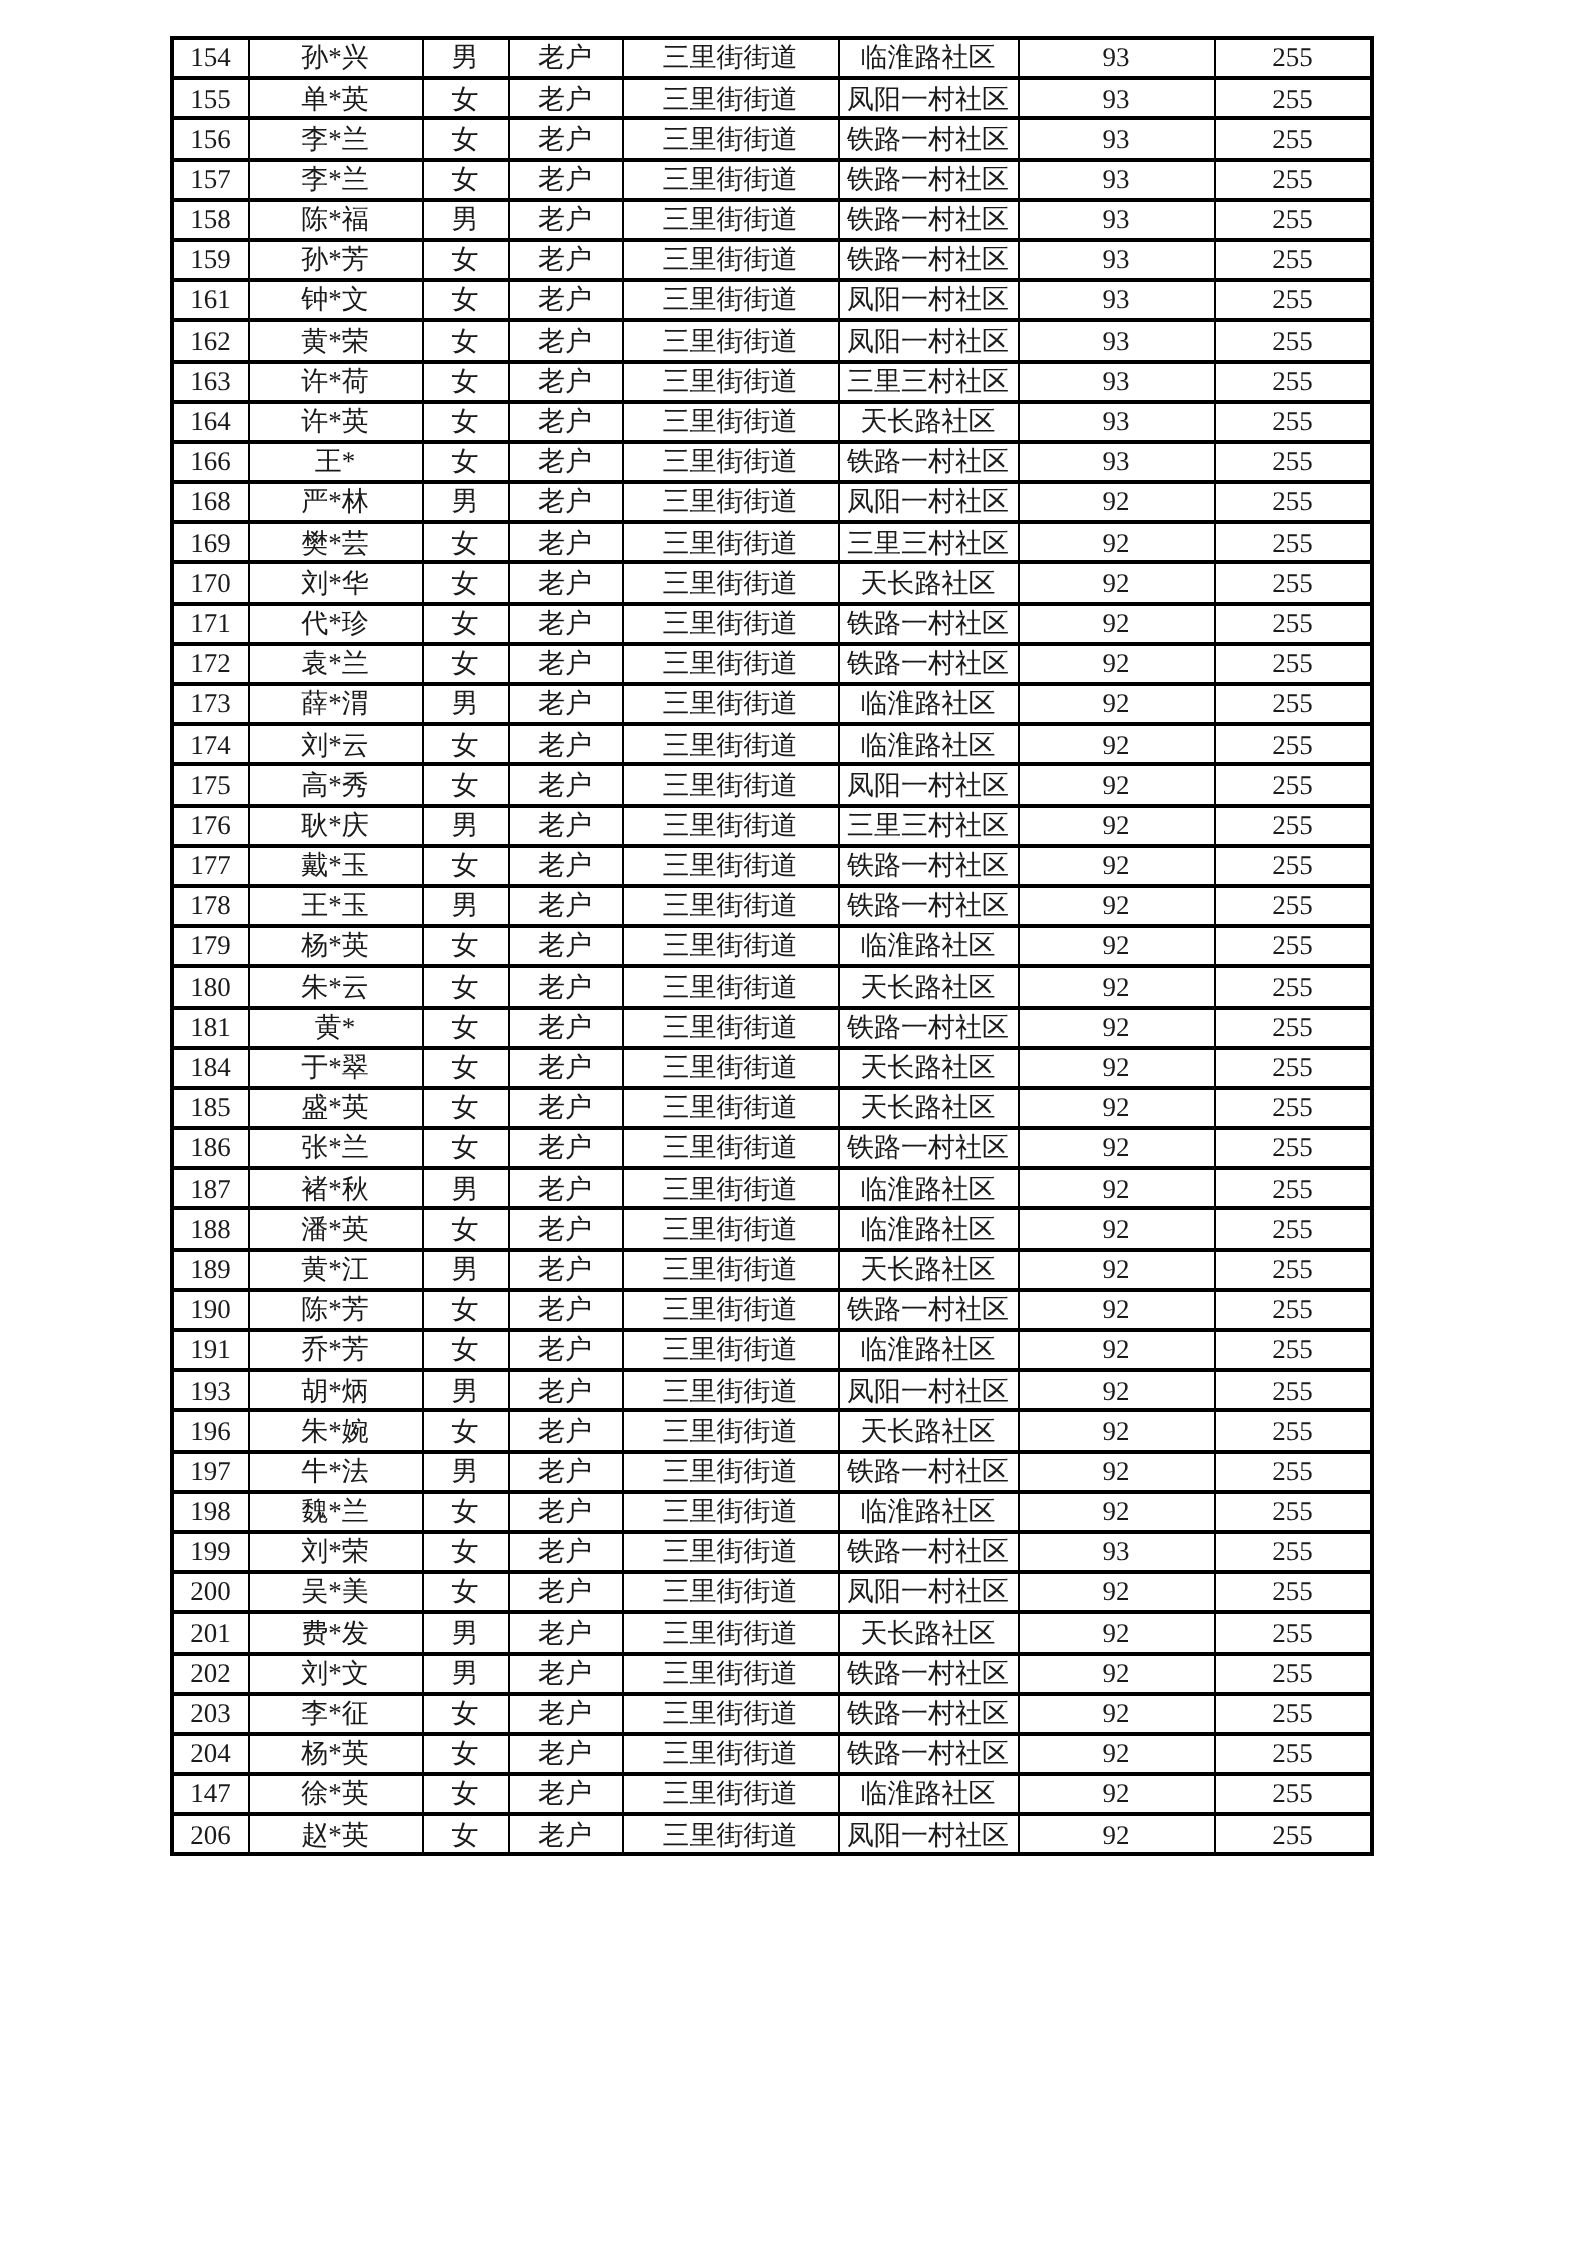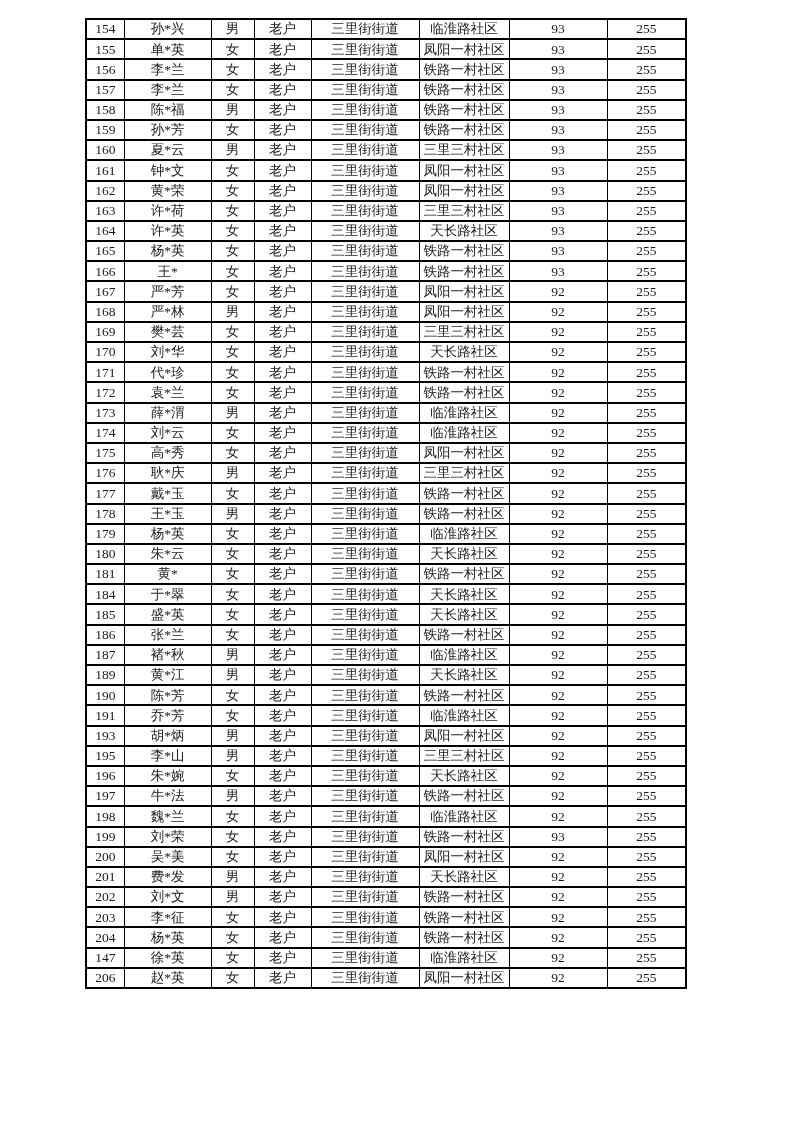--- a/index.html
+++ b/index.html
@@ -119,30 +119,20 @@
           <td>159</td>
           <td>孙*芳</td>
           <td>女</td>
           <td>老户</td>
           <td>三里街街道</td>
           <td>铁路一村社区</td>
           <td>93</td>
           <td>255</td>
         </tr>
         <tr>
-          <td>160</td>
-          <td>夏*云</td>
-          <td>男</td>
-          <td>老户</td>
-          <td>三里街街道</td>
-          <td>三里三村社区</td>
-          <td>93</td>
-          <td>255</td>
-        </tr>
-        <tr>
           <td>161</td>
           <td>钟*文</td>
           <td>女</td>
           <td>老户</td>
           <td>三里街街道</td>
           <td>凤阳一村社区</td>
           <td>93</td>
           <td>255</td>
         </tr>
         <tr>
@@ -169,50 +159,30 @@
           <td>164</td>
           <td>许*英</td>
           <td>女</td>
           <td>老户</td>
           <td>三里街街道</td>
           <td>天长路社区</td>
           <td>93</td>
           <td>255</td>
         </tr>
         <tr>
-          <td>165</td>
-          <td>杨*英</td>
-          <td>女</td>
-          <td>老户</td>
-          <td>三里街街道</td>
-          <td>铁路一村社区</td>
-          <td>93</td>
-          <td>255</td>
-        </tr>
-        <tr>
           <td>166</td>
           <td>王*</td>
           <td>女</td>
           <td>老户</td>
           <td>三里街街道</td>
           <td>铁路一村社区</td>
           <td>93</td>
           <td>255</td>
         </tr>
         <tr>
-          <td>167</td>
-          <td>严*芳</td>
-          <td>女</td>
-          <td>老户</td>
-          <td>三里街街道</td>
-          <td>凤阳一村社区</td>
-          <td>92</td>
-          <td>255</td>
-        </tr>
-        <tr>
           <td>168</td>
           <td>严*林</td>
           <td>男</td>
           <td>老户</td>
           <td>三里街街道</td>
           <td>凤阳一村社区</td>
           <td>92</td>
           <td>255</td>
         </tr>
         <tr>
@@ -379,20 +349,30 @@
           <td>187</td>
           <td>褚*秋</td>
           <td>男</td>
           <td>老户</td>
           <td>三里街街道</td>
           <td>临淮路社区</td>
           <td>92</td>
           <td>255</td>
         </tr>
         <tr>
+          <td>188</td>
+          <td>潘*英</td>
+          <td>女</td>
+          <td>老户</td>
+          <td>三里街街道</td>
+          <td>临淮路社区</td>
+          <td>92</td>
+          <td>255</td>
+        </tr>
+        <tr>
           <td>189</td>
           <td>黄*江</td>
           <td>男</td>
           <td>老户</td>
           <td>三里街街道</td>
           <td>天长路社区</td>
           <td>92</td>
           <td>255</td>
         </tr>
         <tr>
@@ -415,30 +395,20 @@
           <td>92</td>
           <td>255</td>
         </tr>
         <tr>
           <td>193</td>
           <td>胡*炳</td>
           <td>男</td>
           <td>老户</td>
           <td>三里街街道</td>
           <td>凤阳一村社区</td>
-          <td>92</td>
-          <td>255</td>
-        </tr>
-        <tr>
-          <td>195</td>
-          <td>李*山</td>
-          <td>男</td>
-          <td>老户</td>
-          <td>三里街街道</td>
-          <td>三里三村社区</td>
           <td>92</td>
           <td>255</td>
         </tr>
         <tr>
           <td>196</td>
           <td>朱*婉</td>
           <td>女</td>
           <td>老户</td>
           <td>三里街街道</td>
           <td>天长路社区</td>

